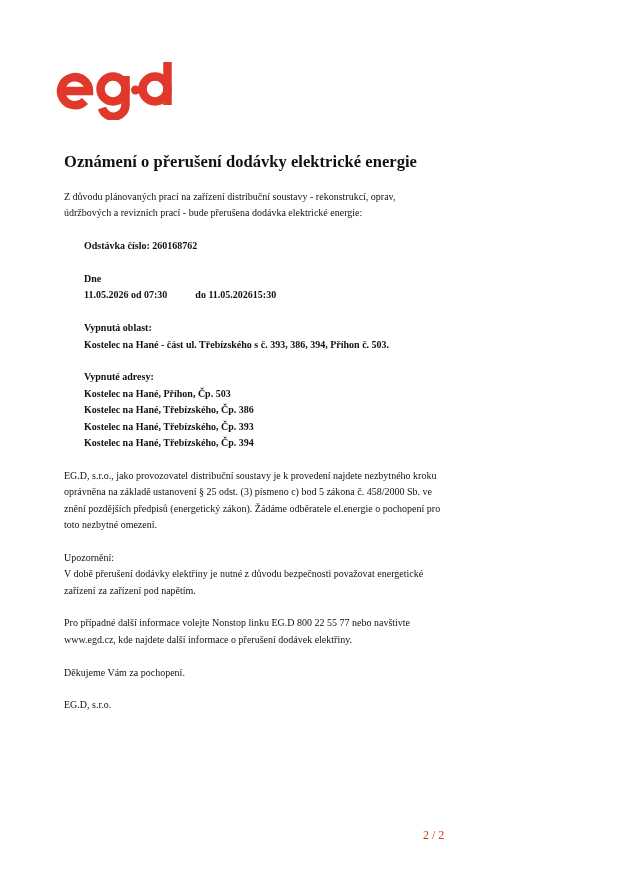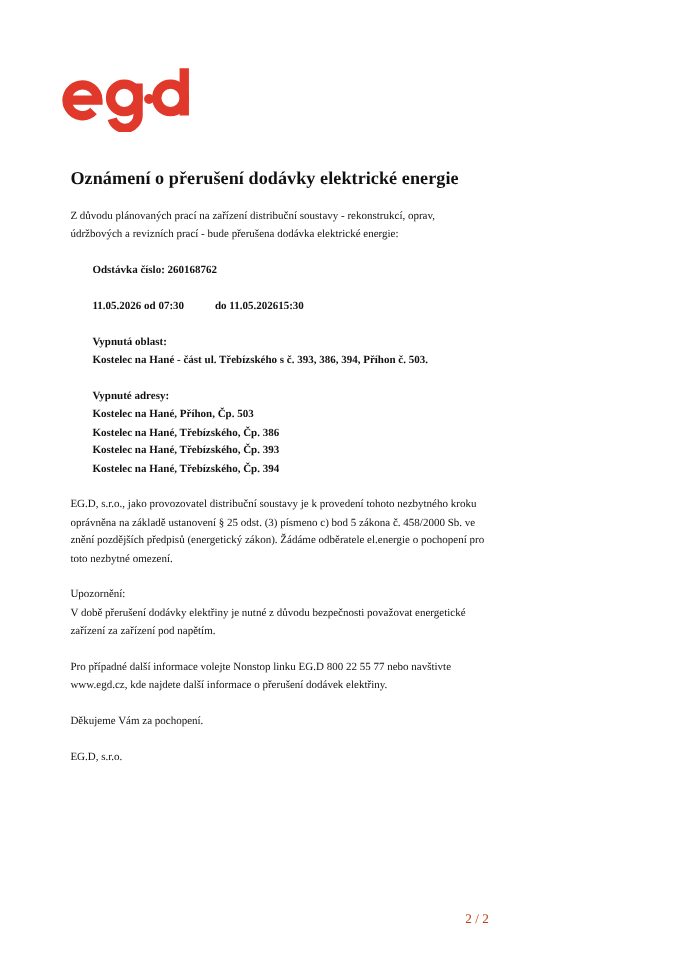--- a/index.html
+++ b/index.html
@@ -88,40 +88,41 @@
     <span class="line">Z důvodu plánovaných prací na zařízení distribuční soustavy - rekonstrukcí, oprav,</span>
     <span class="line">údržbových a revizních prací - bude přerušena dodávka elektrické energie:</span>
   </div>
 
   <div class="para bold">
     <span>Odstávka číslo:</span>
     <span>260168762</span>
   </div>
 
   <div class="para bold">
+    <span class="line">Dne</span>
     <span class="line">
       <span>11.05.2026 od 07:30</span><span class="gap"></span><span>do 11.05.202615:30</span>
     </span>
   </div>
 
   <div class="para bold">
     <span class="line">Vypnutá oblast:</span>
     <span class="line">Kostelec na Hané - část ul. Třebízského s č. 393, 386, 394, Příhon č. 503.</span>
   </div>
 
   <div class="para bold">
     <span class="line">Vypnuté adresy:</span>
     <span class="line">Kostelec na Hané, Příhon, Čp. 503</span>
     <span class="line">Kostelec na Hané, Třebízského, Čp. 386</span>
     <span class="line">Kostelec na Hané, Třebízského, Čp. 393</span>
     <span class="line">Kostelec na Hané, Třebízského, Čp. 394</span>
   </div>
 
   <div class="para">
-    <span class="line">EG.D, s.r.o., jako provozovatel distribuční soustavy je k provedení tohoto nezbytného kroku</span>
+    <span class="line">EG.D, s.r.o., jako provozovatel distribuční soustavy je k provedení najdete nezbytného kroku</span>
     <span class="line">oprávněna na základě ustanovení § 25 odst. (3) písmeno c) bod 5 zákona č. 458/2000 Sb. ve</span>
     <span class="line">znění pozdějších předpisů (energetický zákon). Žádáme odběratele el.energie o pochopení pro</span>
     <span class="line">toto nezbytné omezení.</span>
   </div>
 
   <div class="para">
     <span class="line">Upozornění:</span>
     <span class="line">V době přerušení dodávky elektřiny je nutné z důvodu bezpečnosti považovat energetické</span>
     <span class="line">zařízení za zařízení pod napětím.</span>
   </div>

